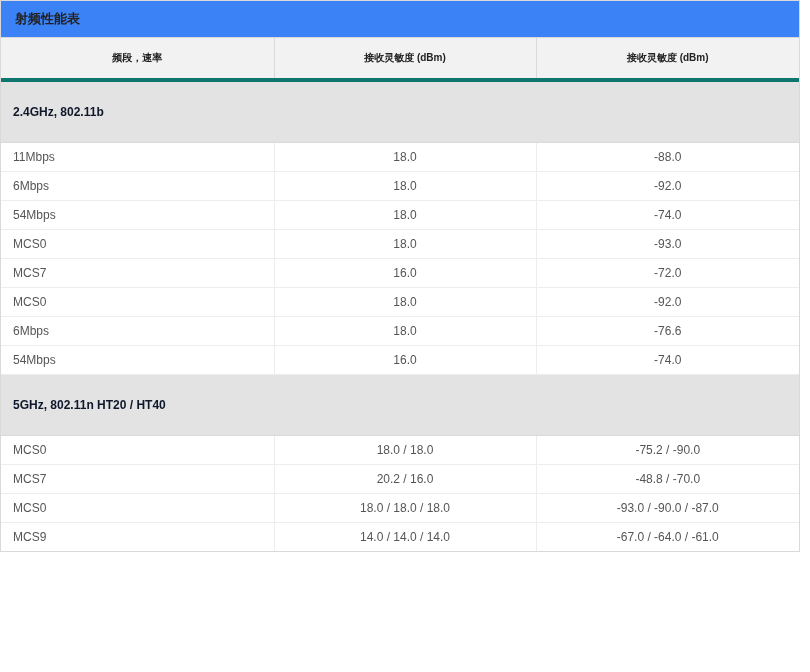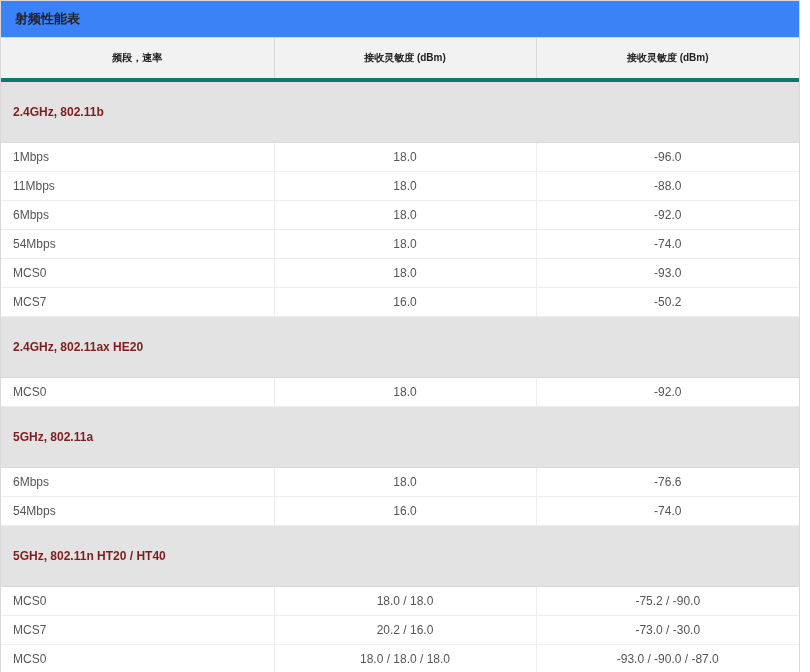--- a/index.html
+++ b/index.html
@@ -47,21 +47,21 @@
     text-align: center;
     padding: 13px 6px;
     border-right: 1px solid #d9d9d9;
     border-bottom: 4px solid #0f766e;
   }
   th.head:last-child { border-right: none; }
   tr.group-row td {
     background: #e3e3e3;
     font-size: 12px;
     font-weight: bold;
-    color: #7f1d1d;
+    color: #0f172a;
     padding: 23px 12px;
     border-bottom: 1px solid #d9d9d9;
   }
   tr.data-row td {
     font-size: 12px;
     color: #555555;
     padding: 7px 12px;
     border-bottom: 1px solid #ededed;
     border-right: 1px solid #ededed;
   }
@@ -90,25 +90,20 @@
         <th class="head">频段，速率</th>
         <th class="head">接收灵敏度 (dBm)</th>
         <th class="head">接收灵敏度 (dBm)</th>
       </tr>
     </thead>
     <tbody id="tbody">
         <tr class="group-row">
           <td colspan="3">2.4GHz, 802.11b</td>
         </tr>
         <tr class="data-row">
-          <td class="label">1Mbps</td>
-          <td class="val">18.0</td>
-          <td class="val">-96.0</td>
-        </tr>
-        <tr class="data-row">
           <td class="label">11Mbps</td>
           <td class="val">18.0</td>
           <td class="val">-88.0</td>
         </tr>
         <tr class="data-row">
           <td class="label">6Mbps</td>
           <td class="val">18.0</td>
           <td class="val">-92.0</td>
         </tr>
         <tr class="data-row">
@@ -117,32 +112,26 @@
           <td class="val">-74.0</td>
         </tr>
         <tr class="data-row">
           <td class="label">MCS0</td>
           <td class="val">18.0</td>
           <td class="val">-93.0</td>
         </tr>
         <tr class="data-row">
           <td class="label">MCS7</td>
           <td class="val">16.0</td>
-          <td class="val">-50.2</td>
-        </tr>
-        <tr class="group-row">
-          <td colspan="3">2.4GHz, 802.11ax HE20</td>
+          <td class="val">-72.0</td>
         </tr>
         <tr class="data-row">
           <td class="label">MCS0</td>
           <td class="val">18.0</td>
           <td class="val">-92.0</td>
-        </tr>
-        <tr class="group-row">
-          <td colspan="3">5GHz, 802.11a</td>
         </tr>
         <tr class="data-row">
           <td class="label">6Mbps</td>
           <td class="val">18.0</td>
           <td class="val">-76.6</td>
         </tr>
         <tr class="data-row">
           <td class="label">54Mbps</td>
           <td class="val">16.0</td>
           <td class="val">-74.0</td>
@@ -151,21 +140,21 @@
           <td colspan="3">5GHz, 802.11n HT20 / HT40</td>
         </tr>
         <tr class="data-row">
           <td class="label">MCS0</td>
           <td class="val">18.0 / 18.0</td>
           <td class="val">-75.2 / -90.0</td>
         </tr>
         <tr class="data-row">
           <td class="label">MCS7</td>
           <td class="val">20.2 / 16.0</td>
-          <td class="val">-73.0 / -30.0</td>
+          <td class="val">-48.8 / -70.0</td>
         </tr>
         <tr class="data-row">
           <td class="label">MCS0</td>
           <td class="val">18.0 / 18.0 / 18.0</td>
           <td class="val">-93.0 / -90.0 / -87.0</td>
         </tr>
         <tr class="data-row">
           <td class="label">MCS9</td>
           <td class="val">14.0 / 14.0 / 14.0</td>
           <td class="val">-67.0 / -64.0 / -61.0</td>

